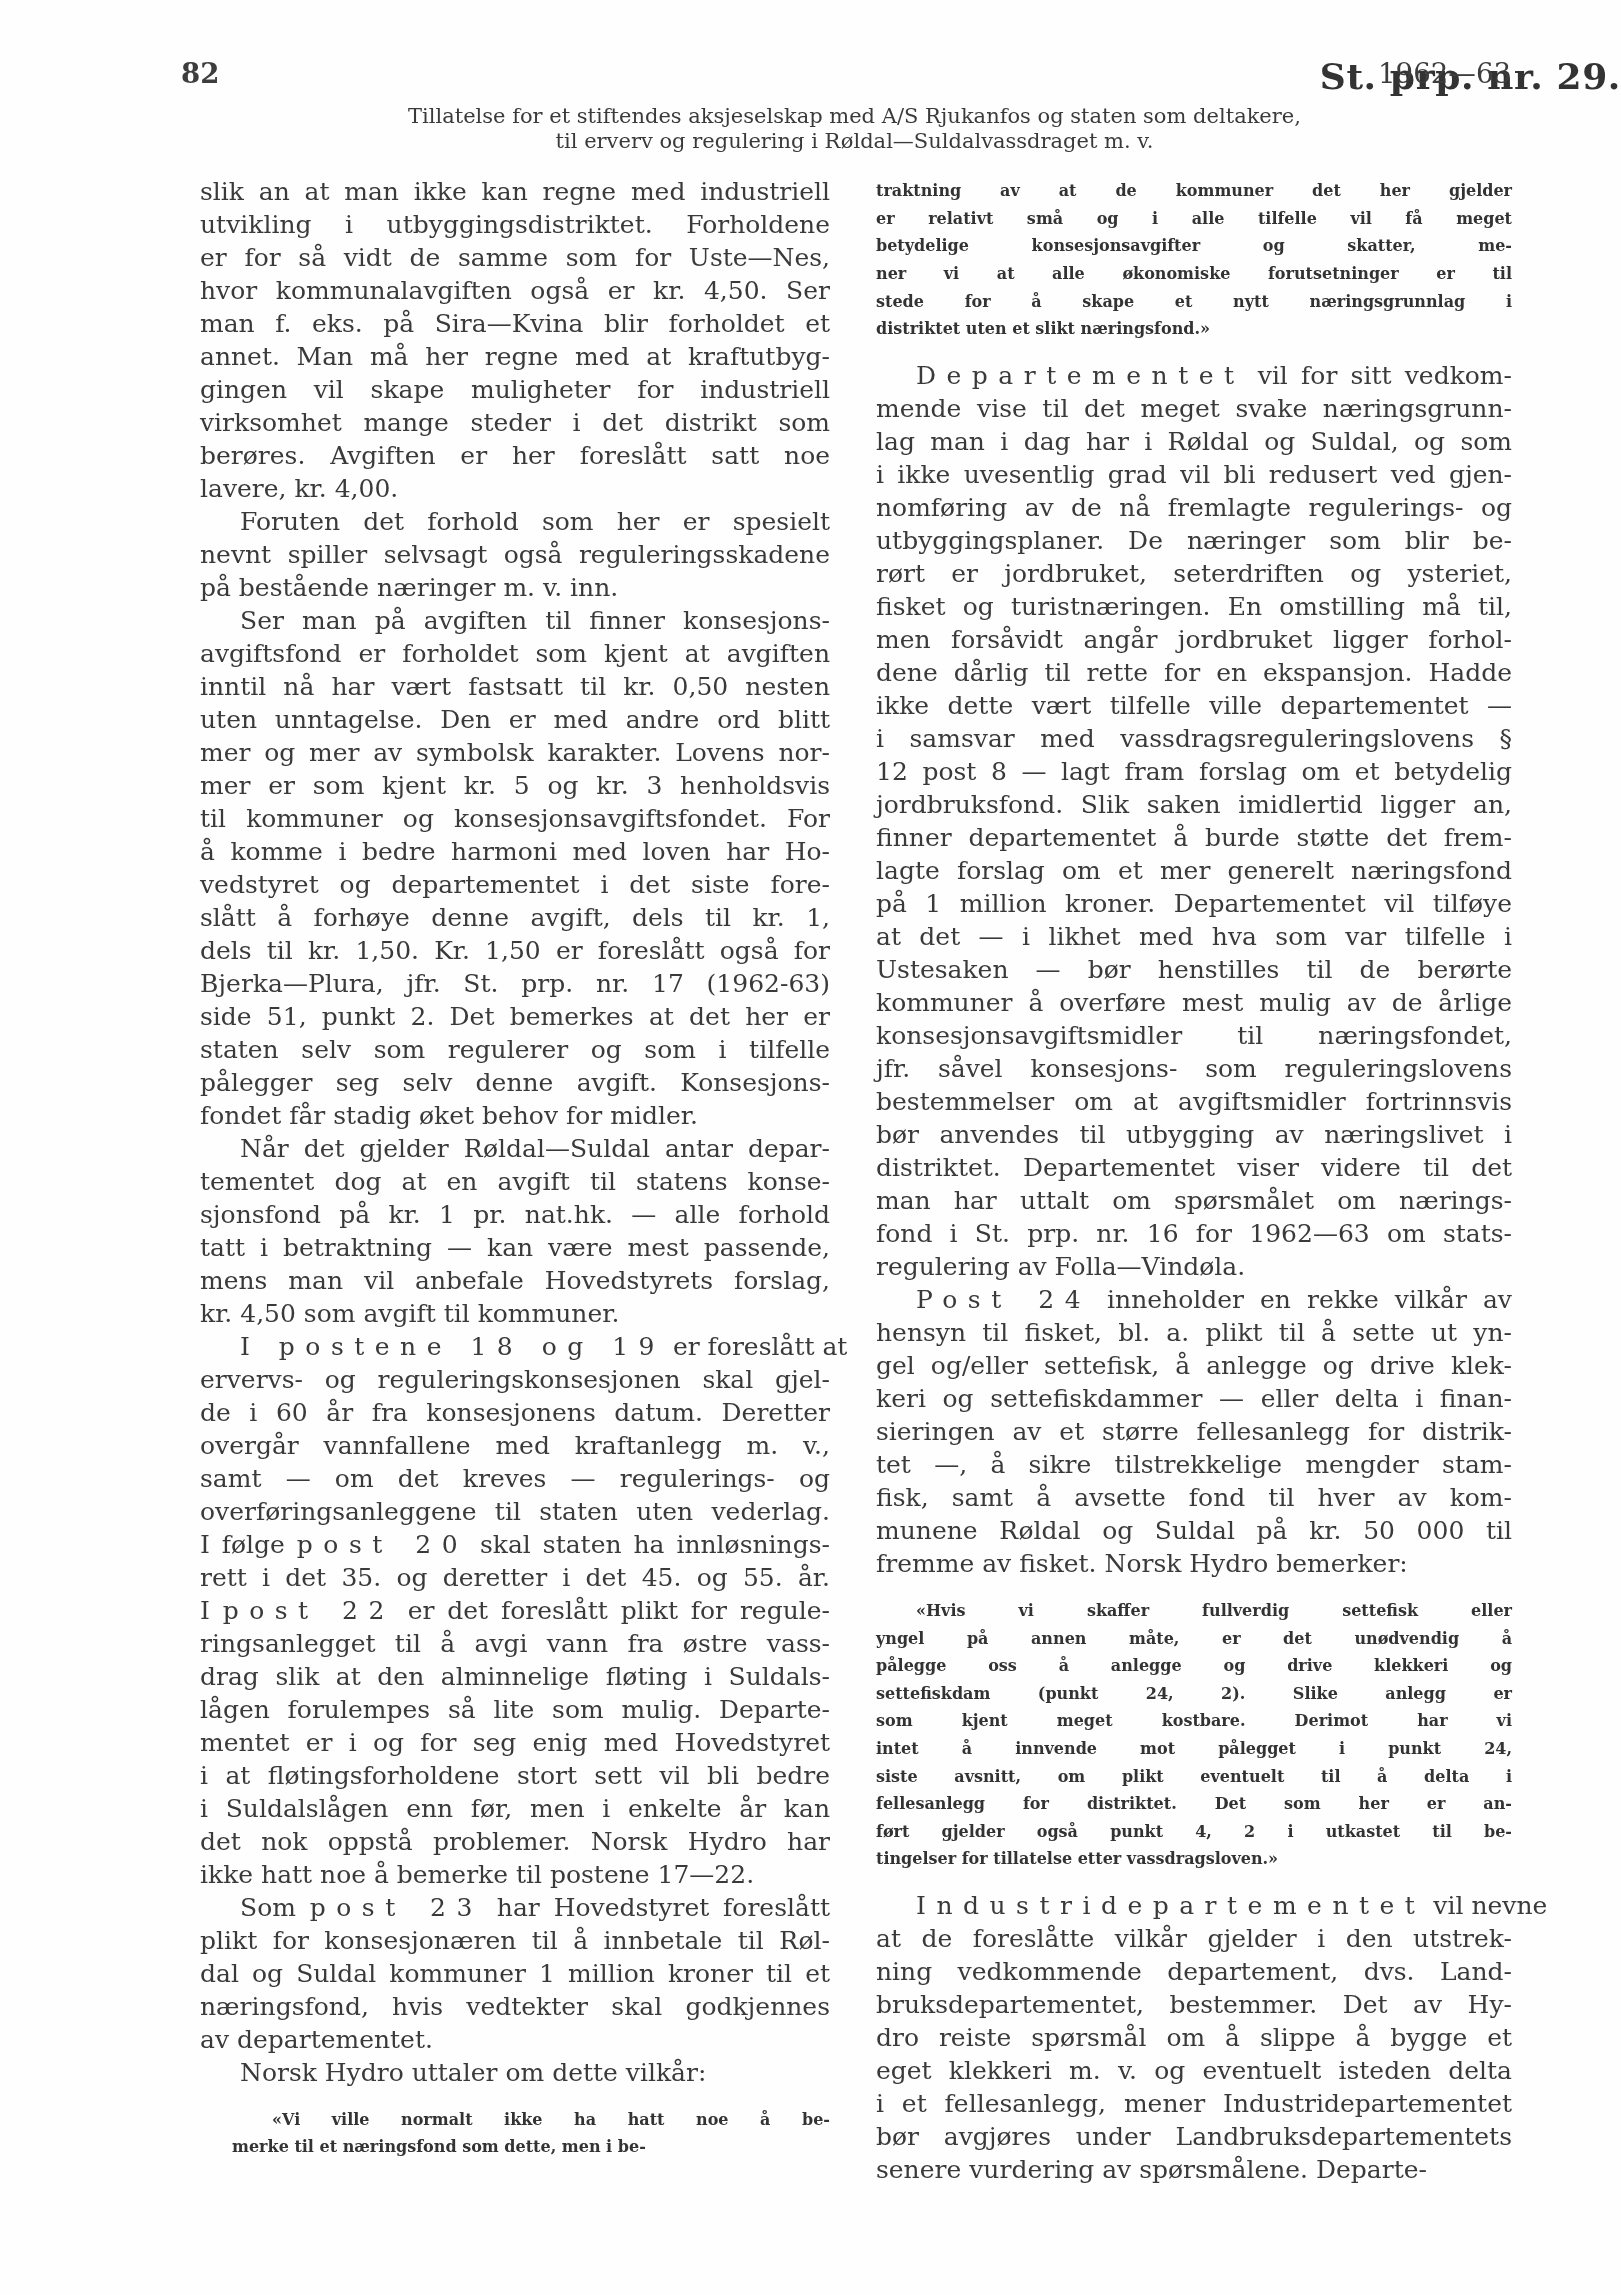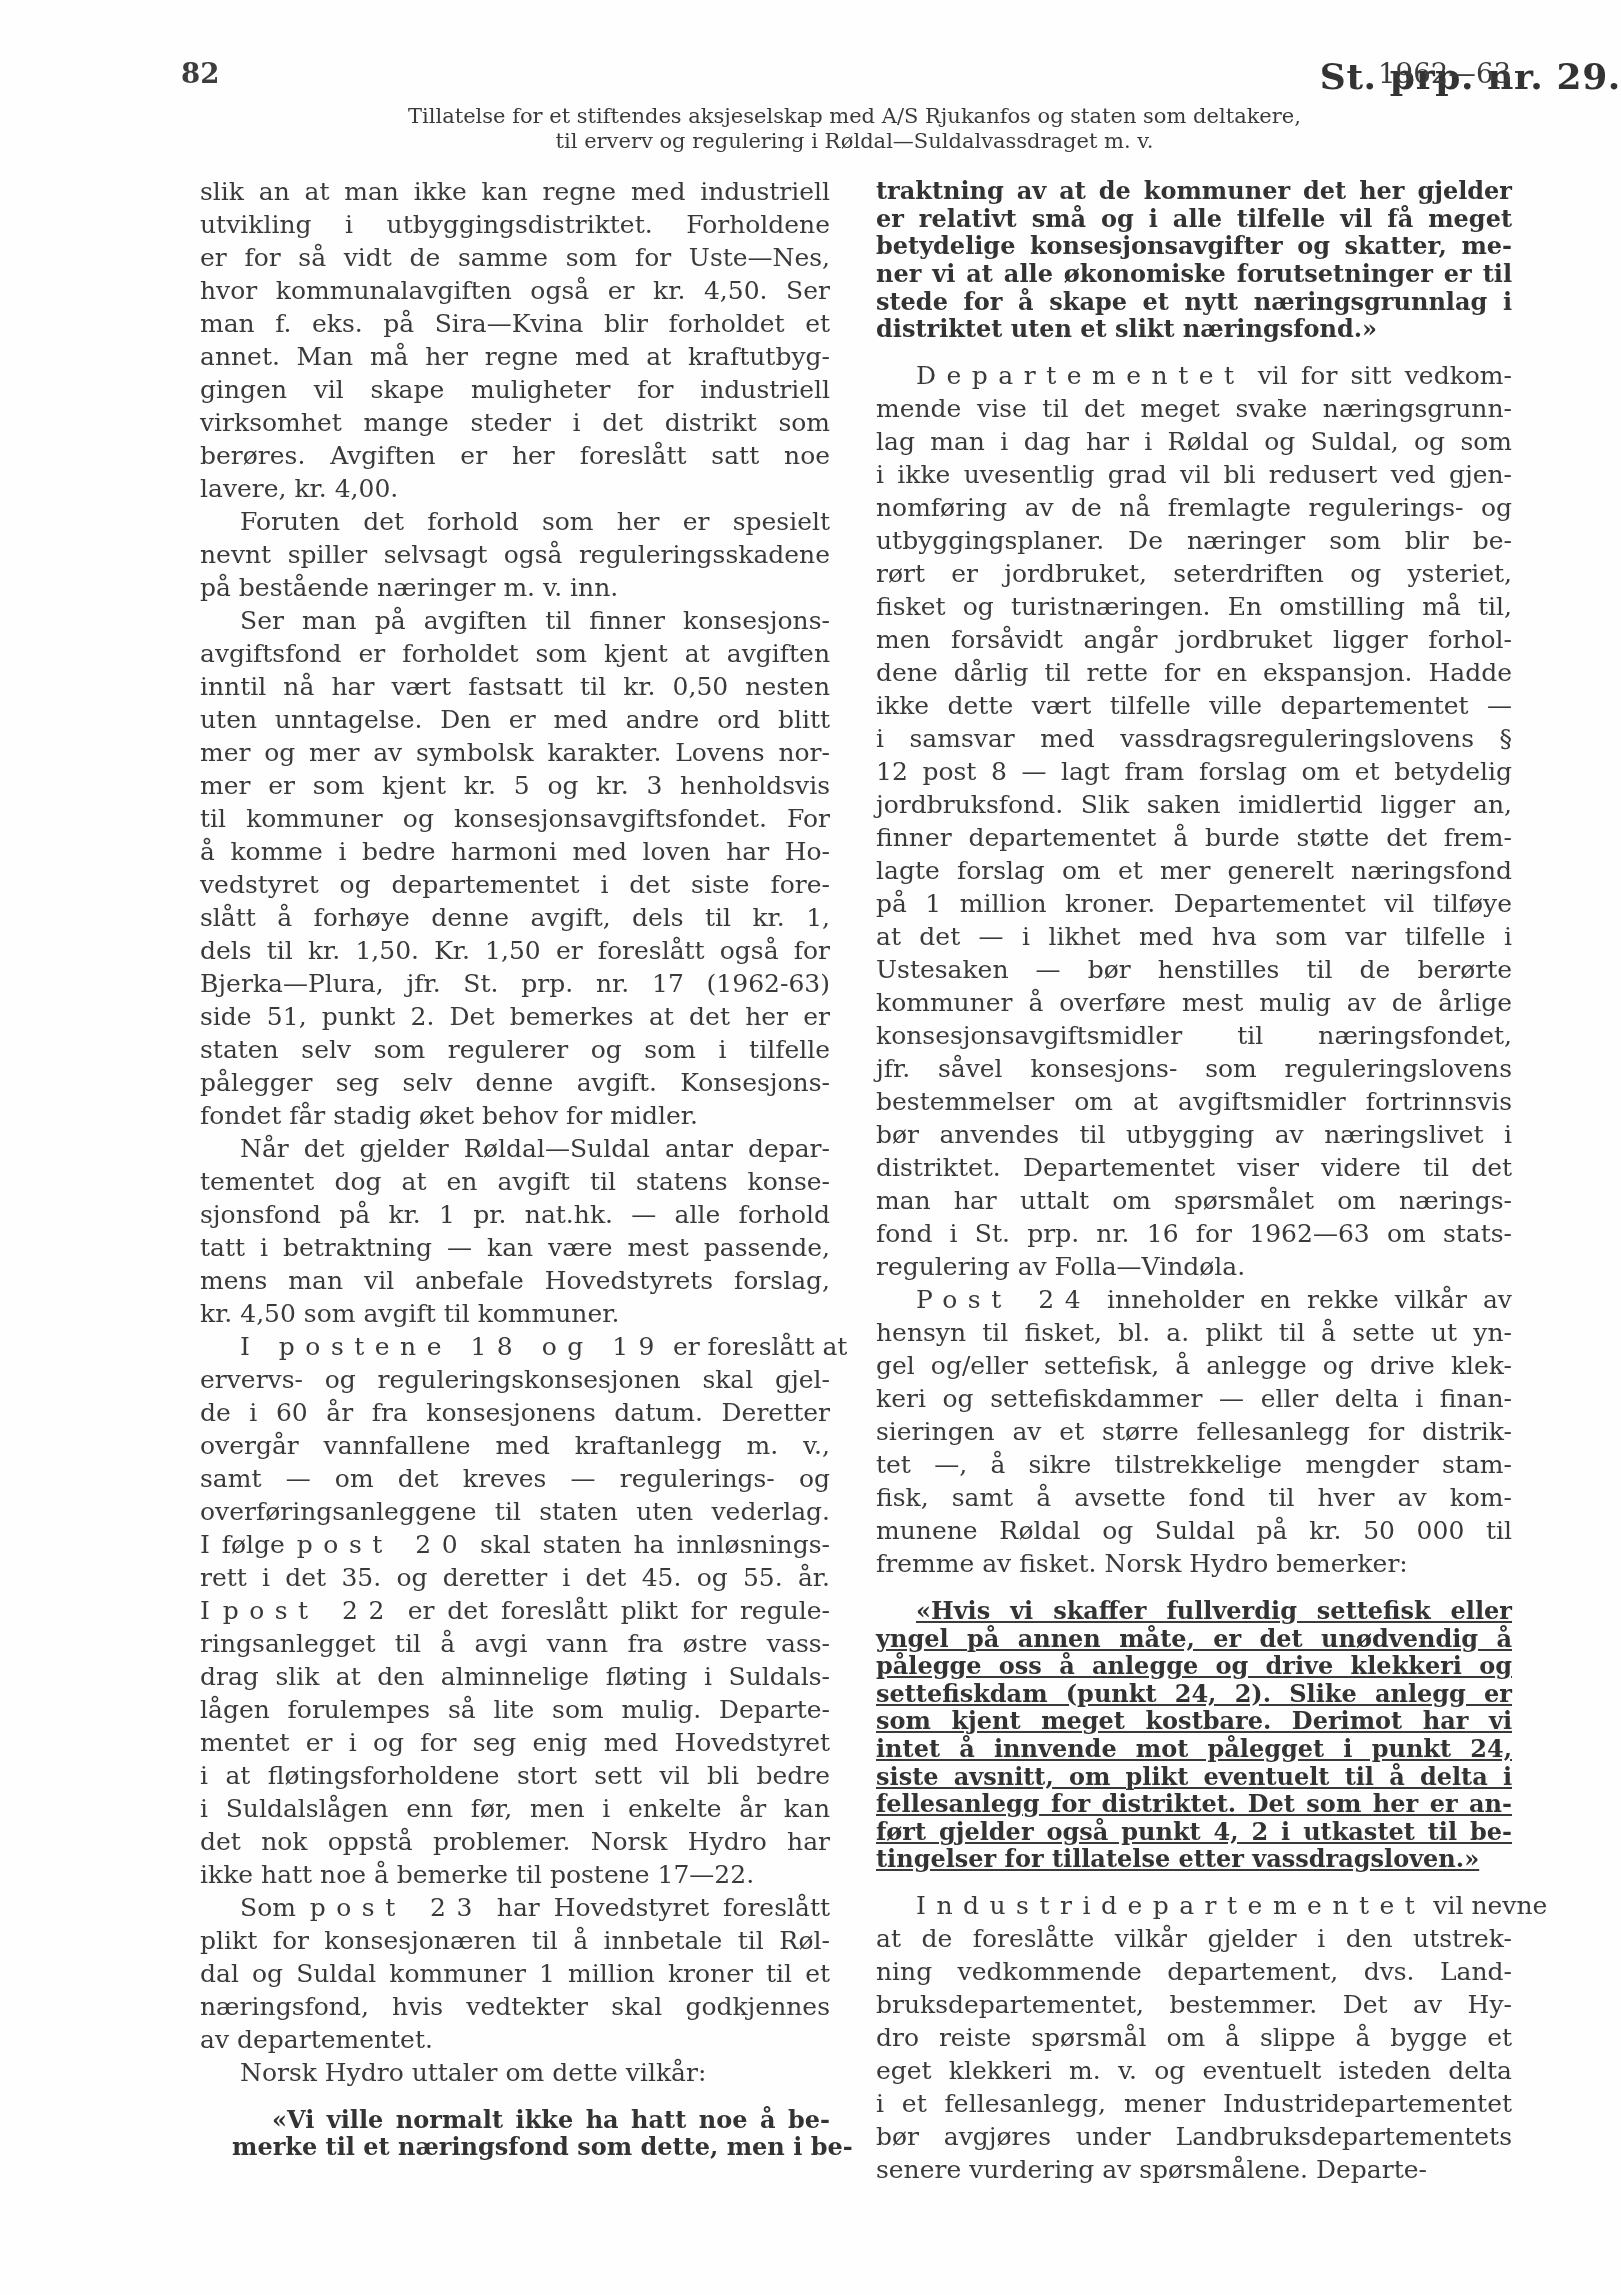--- a/index.html
+++ b/index.html
@@ -27,21 +27,21 @@
 
   .para { margin: 0; }
   .line {
     display: block; white-space: nowrap; overflow: visible;
     font-size: 25px; line-height: 33px;
     text-align: justify; text-align-last: justify;
     word-spacing: 0;
   }
   .line.last { text-align-last: left; }
   .para.indent .line:first-child { padding-left: 40px; }
-  .para.quote .line { font-size: 24px; line-height: 27.6px; color: #333; font-weight: 600; }
+  .para.quote .line { font-size: 16px; line-height: 27.6px; color: #333; font-weight: 600; }
   .para.quote.indent .line:first-child { padding-left: 40px; }
   .spaced { letter-spacing: 0.42em; }
 </style>
 </head>
 <body>
 
 <div class="page">
 
   <div class="hdr-num">82</div>
   <div class="hdr-title">St. prp. nr. 29.</div>
@@ -170,21 +170,21 @@
         <span class="line"><span class="spaced">Post 24</span><span> inneholder en rekke vilkår av</span></span>
         <span class="line">hensyn til fisket, bl. a. plikt til å sette ut yn-</span>
         <span class="line">gel og/eller settefisk, å anlegge og drive klek-</span>
         <span class="line">keri og settefiskdammer — eller delta i finan-</span>
         <span class="line">sieringen av et større fellesanlegg for distrik-</span>
         <span class="line">tet —, å sikre tilstrekkelige mengder stam-</span>
         <span class="line">fisk, samt å avsette fond til hver av kom-</span>
         <span class="line">munene Røldal og Suldal på kr. 50 000 til</span>
         <span class="line last">fremme av fisket. Norsk Hydro bemerker:</span>
       </div>
-      <div class="para indent quote" style="margin-top: 16.6px; margin-bottom: 16.6px; text-decoration: underline;">
+      <div class="para indent quote" style="margin-top: 16.6px; margin-bottom: 16.6px;">
         <span class="line">«Hvis vi skaffer fullverdig settefisk eller</span>
         <span class="line">yngel på annen måte, er det unødvendig å</span>
         <span class="line">pålegge oss å anlegge og drive klekkeri og</span>
         <span class="line">settefiskdam (punkt 24, 2). Slike anlegg er</span>
         <span class="line">som kjent meget kostbare. Derimot har vi</span>
         <span class="line">intet å innvende mot pålegget i punkt 24,</span>
         <span class="line">siste avsnitt, om plikt eventuelt til å delta i</span>
         <span class="line">fellesanlegg for distriktet. Det som her er an-</span>
         <span class="line">ført gjelder også punkt 4, 2 i utkastet til be-</span>
         <span class="line last">tingelser for tillatelse etter vassdragsloven.»</span>

